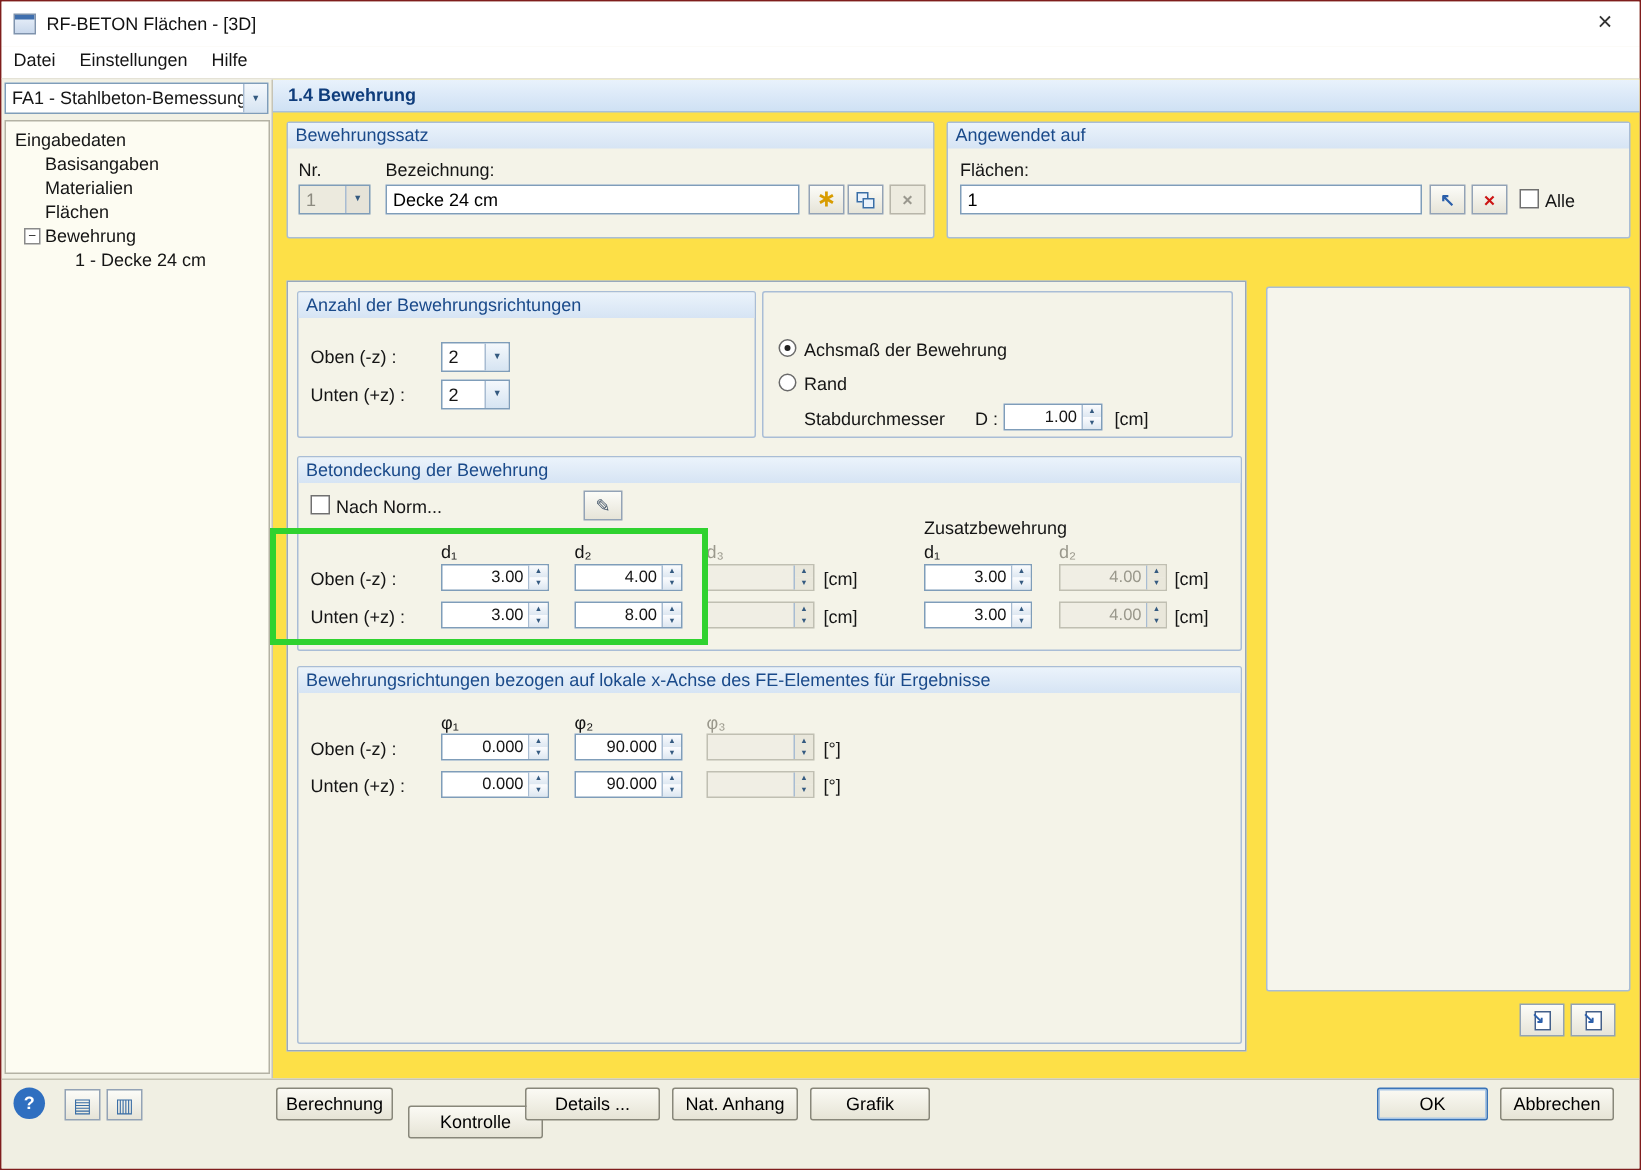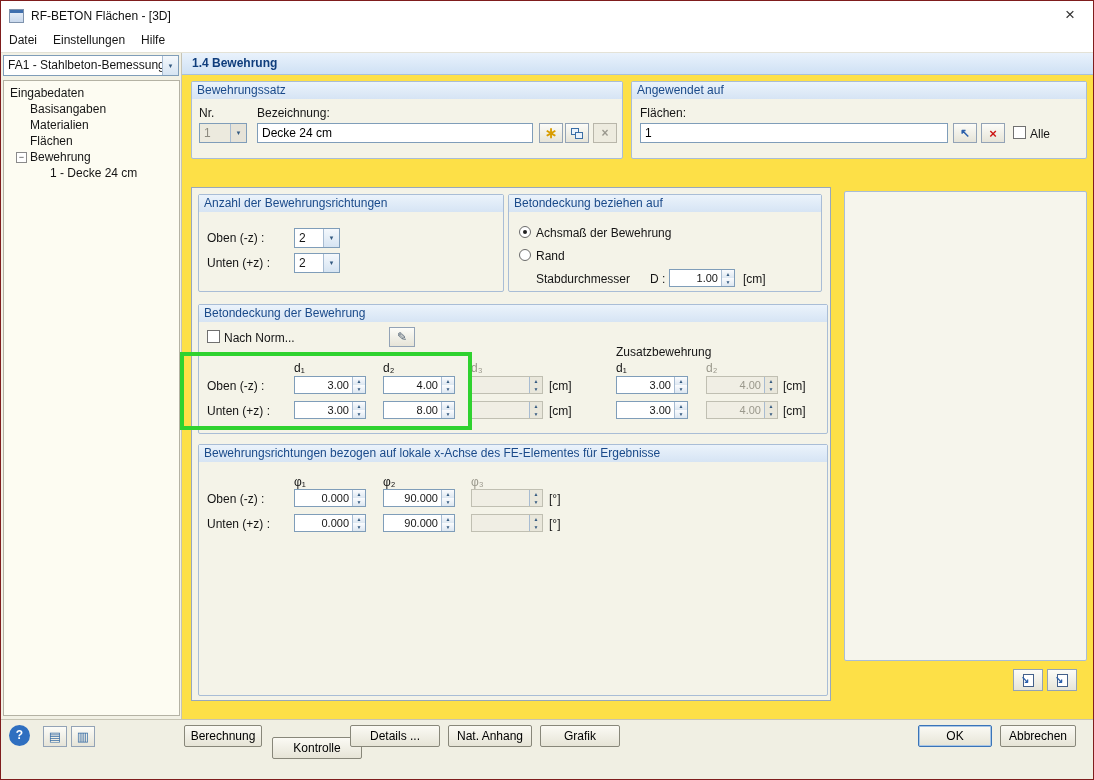--- a/index.html
+++ b/index.html
@@ -177,21 +177,20 @@
           <span class="ca"></span>
         </div>
         <span class="lbl" style="left:8px;top:61px">Unten (+z) :</span>
         <div class="combo" style="left:95px;top:58px;width:46px">
           <span class="cv">2</span>
           <span class="ca"></span>
         </div>
       </div>
 
       <div class="group" style="left:316px;top:6px;width:314px;height:98px">
-        <div class="gh">Betondeckung beziehen auf</div>
         <span class="radio sel" style="left:10px;top:31px"></span>
         <span class="lbl" style="left:27px;top:31px">Achsmaß der Bewehrung</span>
         <span class="radio" style="left:10px;top:54px"></span>
         <span class="lbl" style="left:27px;top:54px">Rand</span>
         <span class="lbl" style="left:27px;top:77px">Stabdurchmesser</span>
         <span class="lbl" style="left:141px;top:77px">D :</span>
         <div class="spin" style="left:160px;top:74px;width:66px">
           <span class="sv">1.00</span>
           <span class="sb">
               <i class="up"></i>

